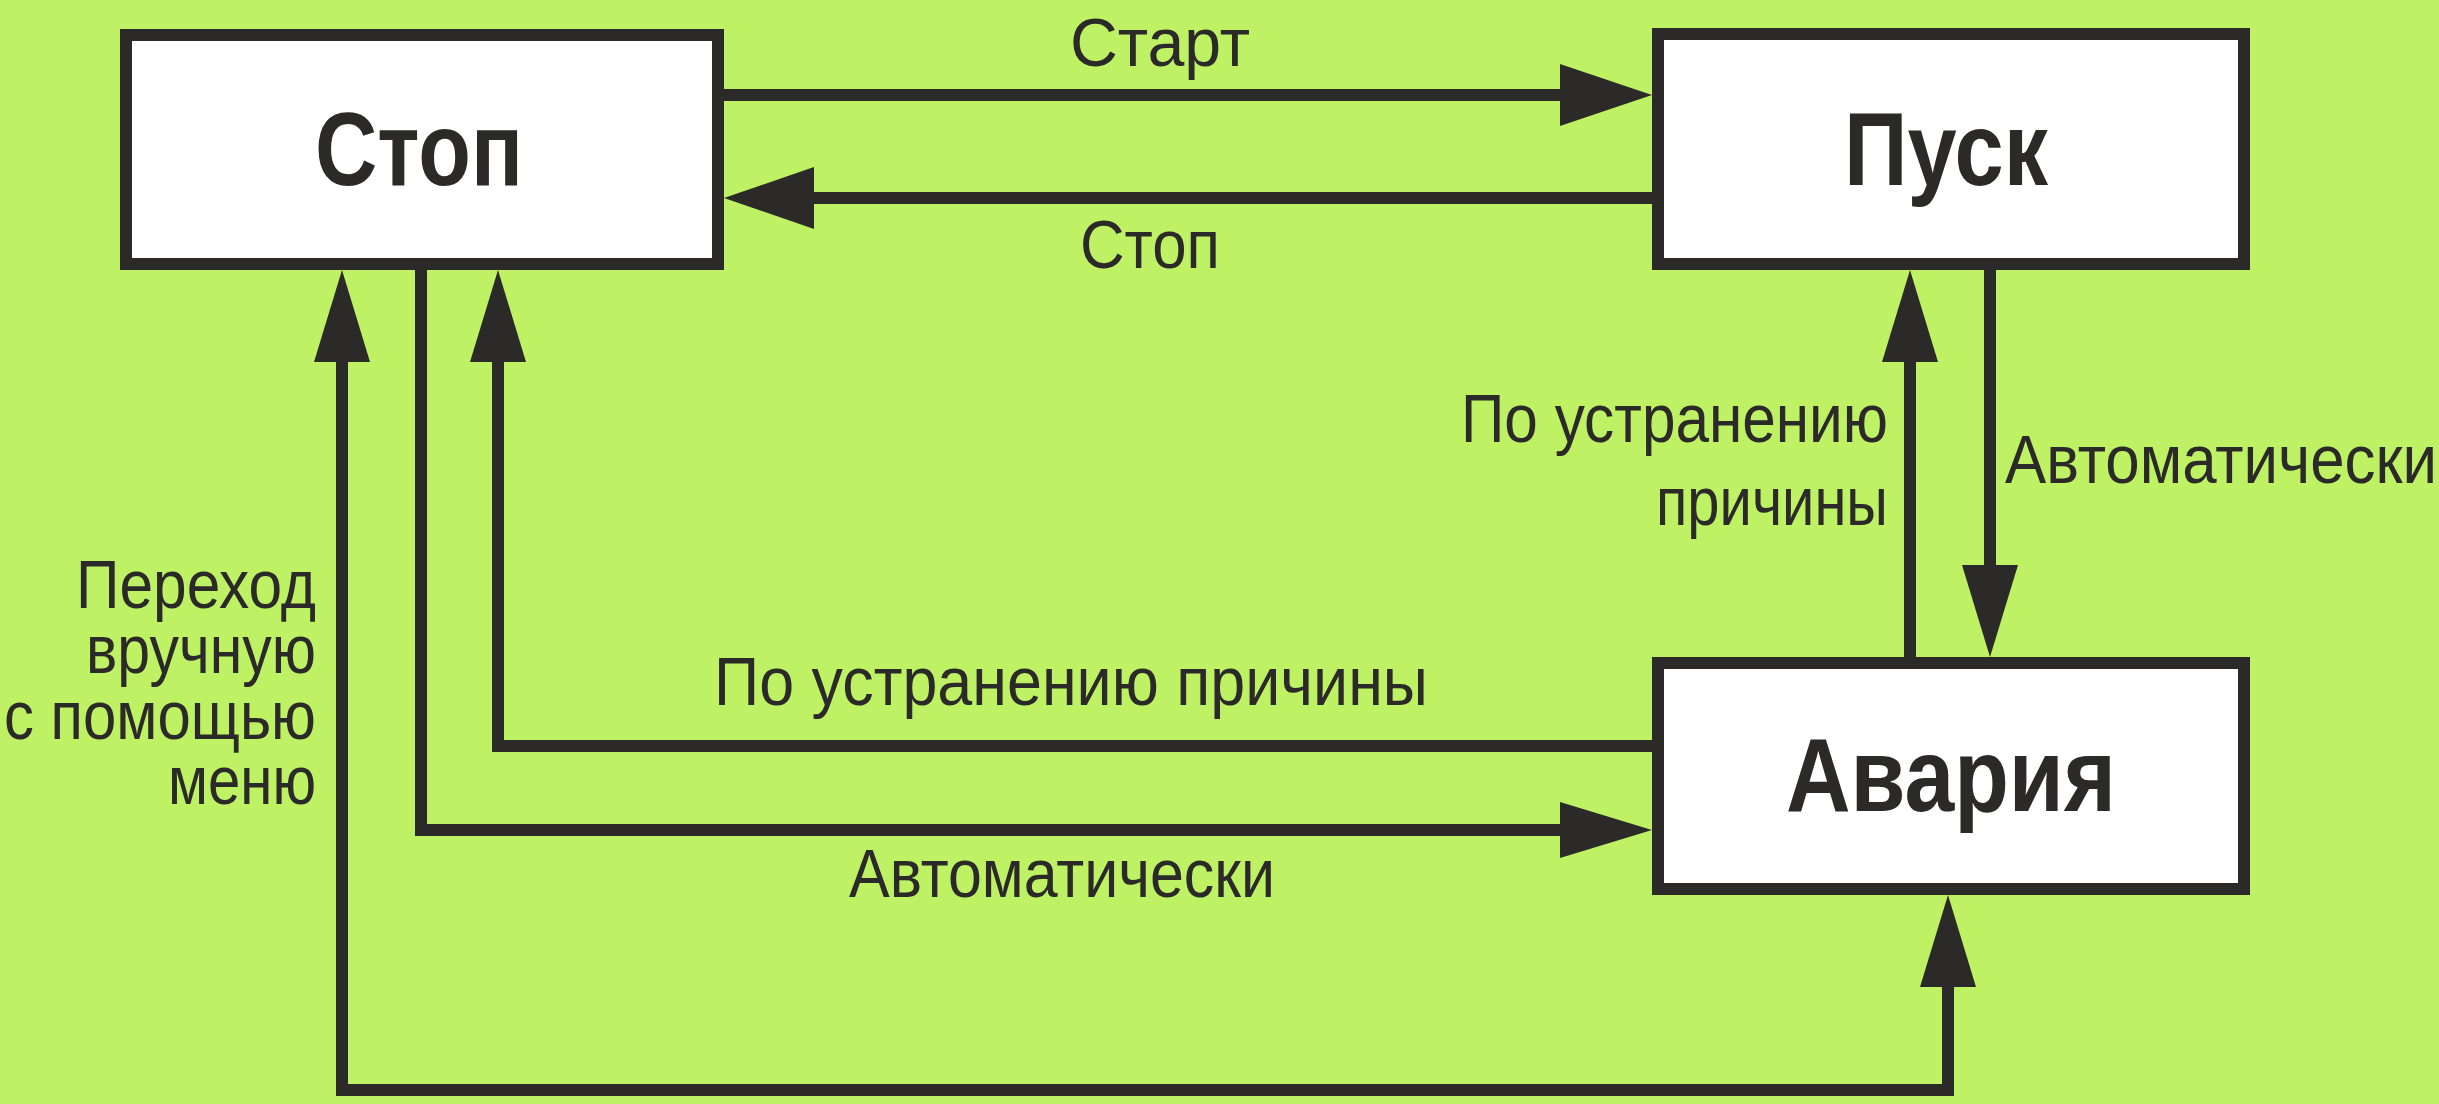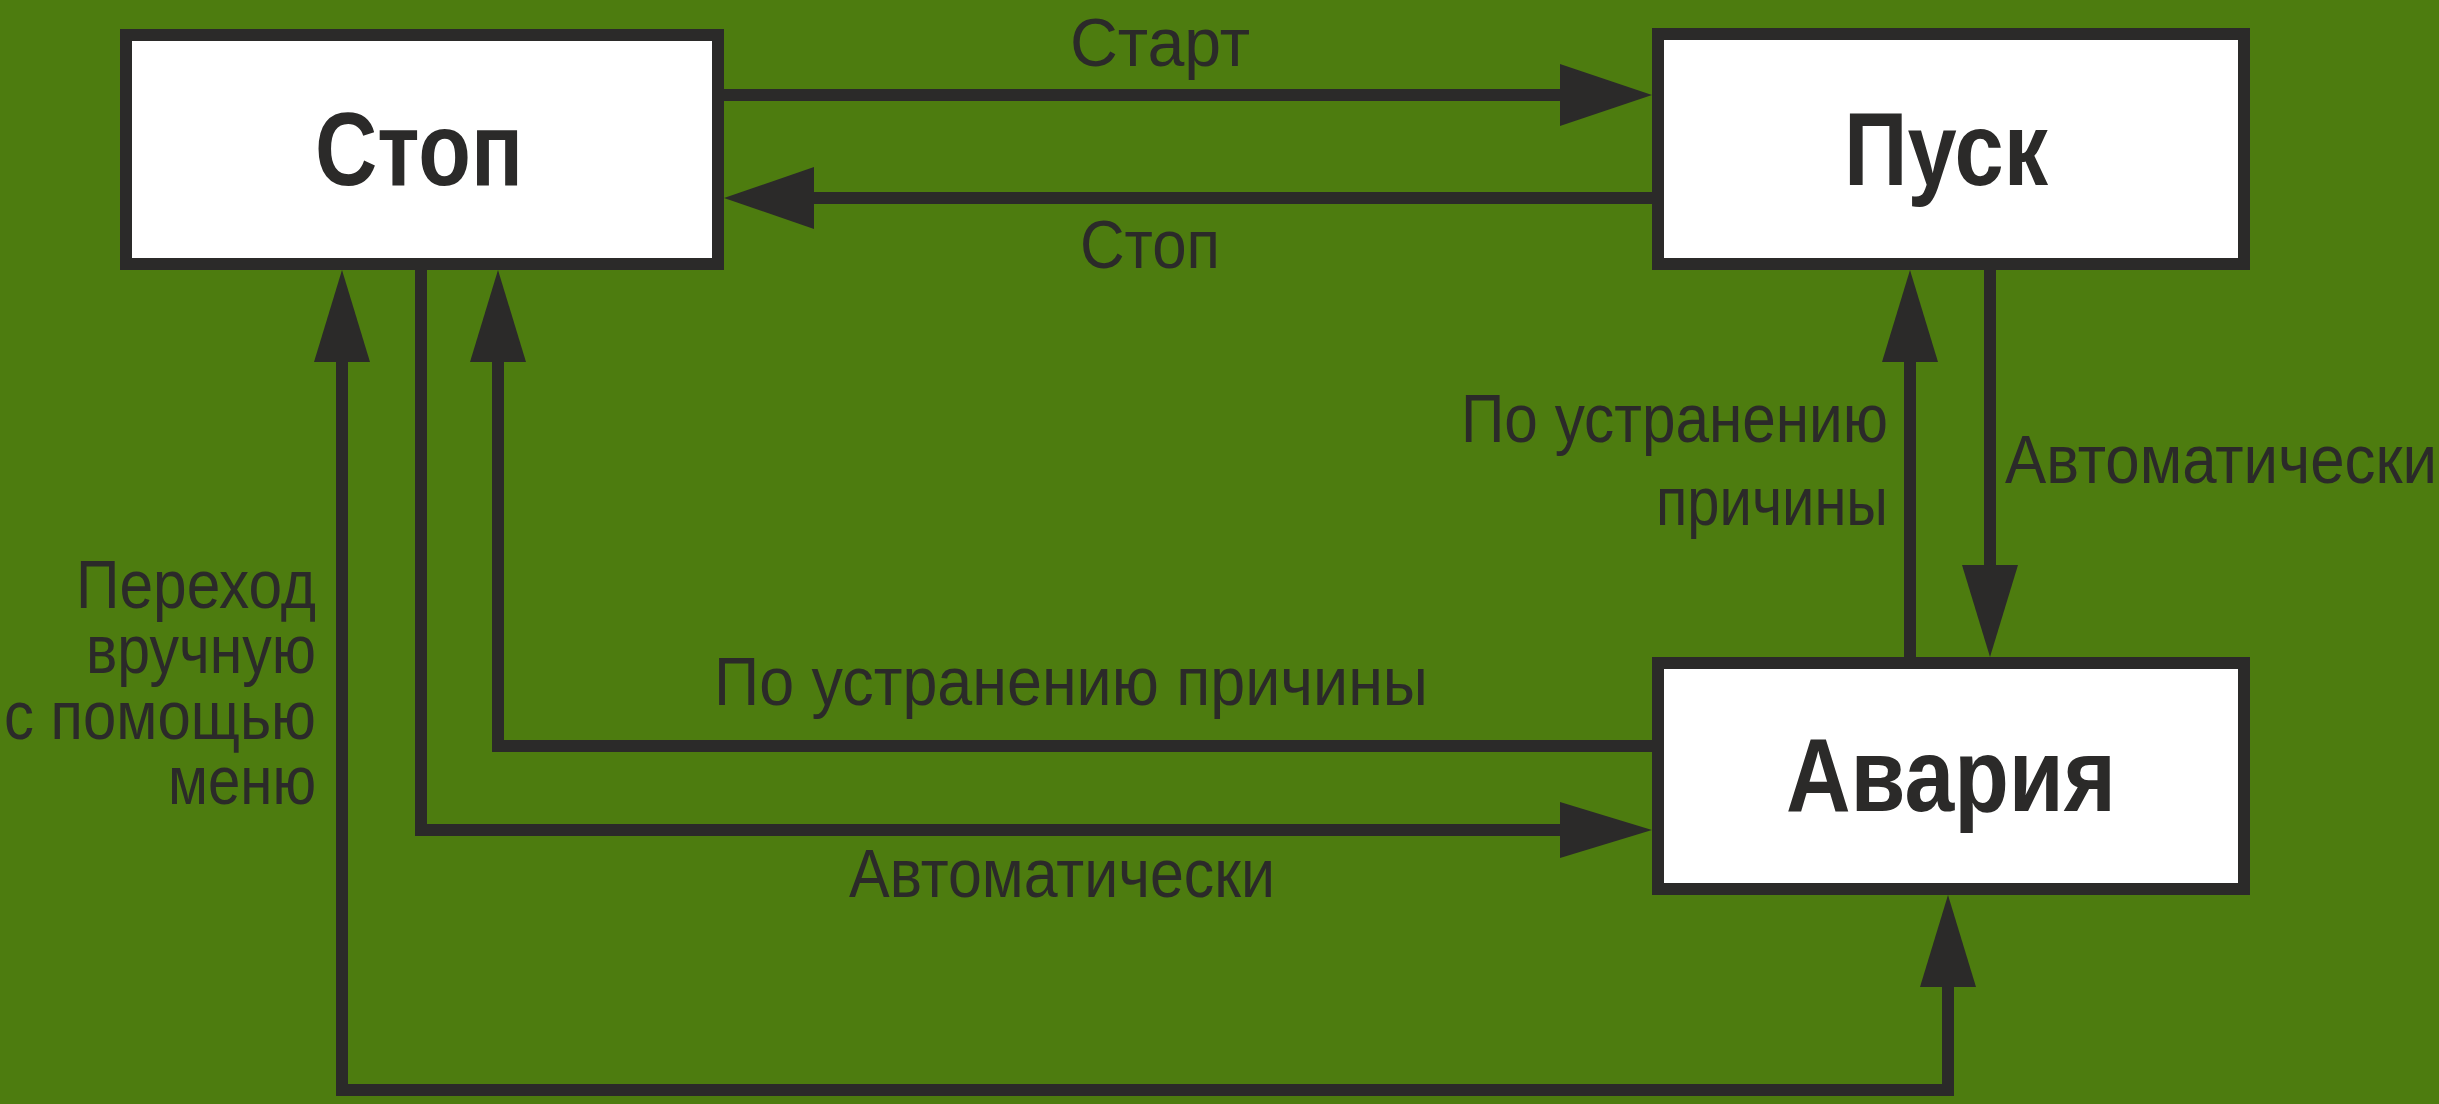--- a/index.html
+++ b/index.html
@@ -4,21 +4,21 @@
 <style>
   html, body {
     margin: 0;
     padding: 0;
     background: #ffffff;
   }
   .canvas {
     position: relative;
     width: 2439px;
     height: 1104px;
-    background: #4d7c0f;
+    background: #bef264;
     overflow: hidden;
     font-family: "Liberation Sans", "DejaVu Sans", sans-serif;
   }
   .canvas svg {
     position: absolute;
     left: 0;
     top: 0;
     display: block;
   }
   .state-rect {

